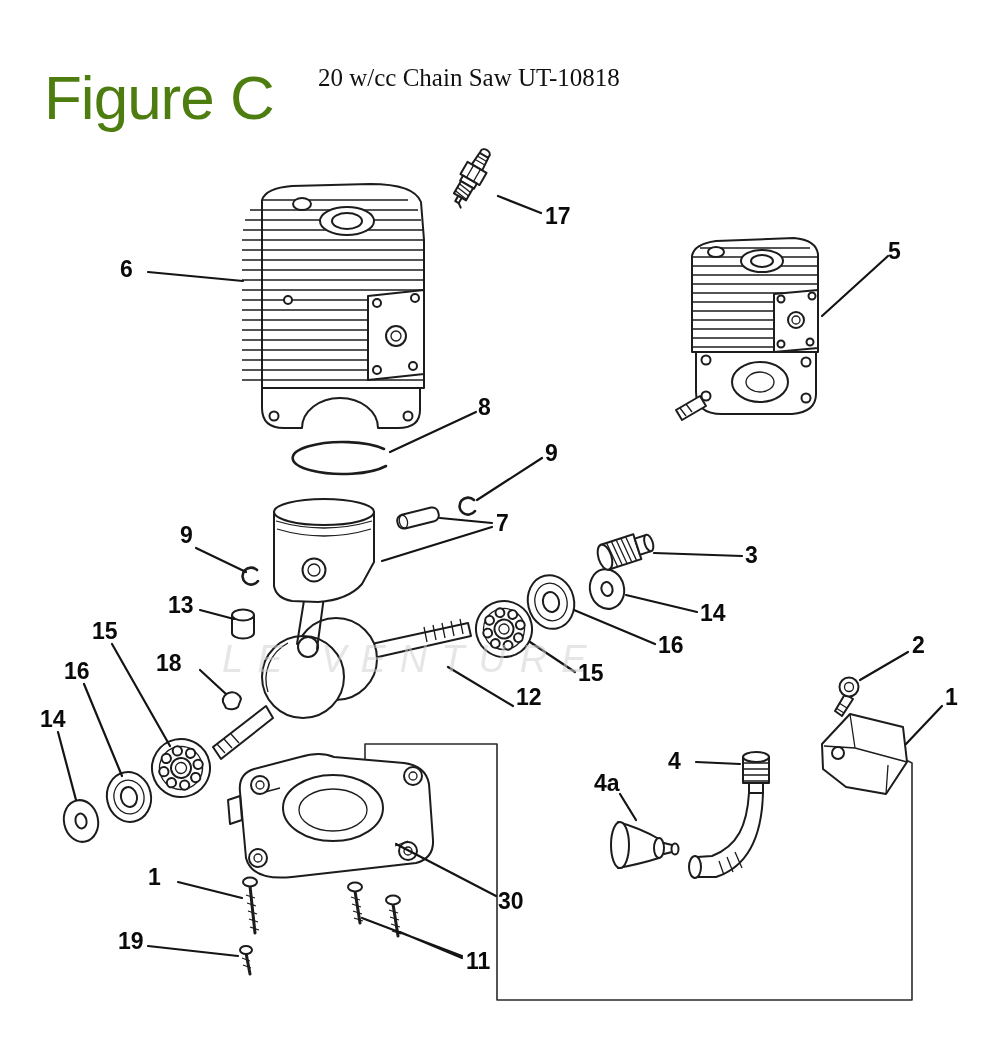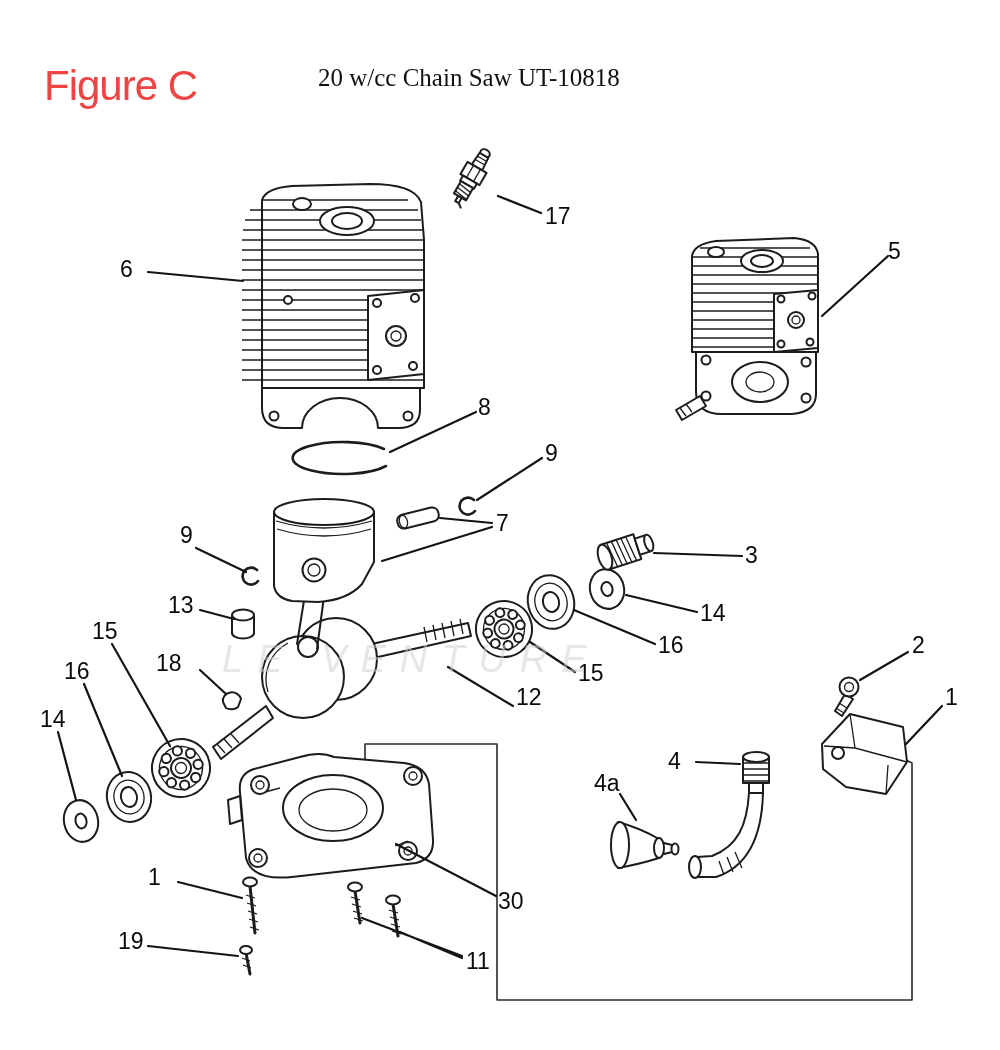--- a/index.html
+++ b/index.html
@@ -1,24 +1,24 @@
 <!DOCTYPE html>
 <html><head>
 <meta charset="utf-8">
 <style>
   html,body{margin:0;padding:0;background:#fff;}
   .page{position:relative;width:1000px;height:1050px;background:#fff;overflow:hidden;
         font-family:"Liberation Sans",sans-serif;}
-  .fig-title{position:absolute;left:44px;top:62px;font-size:42px;font-weight:500;
-             letter-spacing:-1px;color:#ef4444;font-family:"Liberation Sans",sans-serif;}
+  .fig-title{position:absolute;left:44px;top:62px;font-size:62px;font-weight:500;
+             letter-spacing:-1px;color:#4d7c0f;font-family:"Liberation Sans",sans-serif;}
   .fig-sub{position:absolute;left:318px;top:64px;font-size:25px;color:#111;
            font-family:"Liberation Serif",serif;text-align:center;}
   .watermark{position:absolute;left:222px;top:638px;font-size:38px;letter-spacing:14px;
              color:#cfcfcf;opacity:.5;font-family:"Liberation Sans",sans-serif;font-style:italic;}
-  .pn{position:absolute;font-size:23px;font-weight:400;color:#0a0a0a;
+  .pn{position:absolute;font-size:23px;font-weight:700;color:#0a0a0a;
       font-family:"Liberation Sans",sans-serif;}
   svg{position:absolute;left:0;top:0;}
   .ln{stroke:#1c1c1c;stroke-width:2;fill:none;stroke-linecap:round;stroke-linejoin:round;}
   .fw{stroke:#1c1c1c;stroke-width:2;fill:#fff;stroke-linejoin:round;}
   .thin{stroke:#1c1c1c;stroke-width:1.3;fill:none;}
   .fin{stroke:#1c1c1c;stroke-width:1.6;fill:none;}
   .leader{stroke:#141414;stroke-width:2.2;fill:none;stroke-linecap:round;}
   .panel{stroke:#2a2a2a;stroke-width:1.6;fill:none;stroke-linejoin:round;}
 </style>
 </head>

